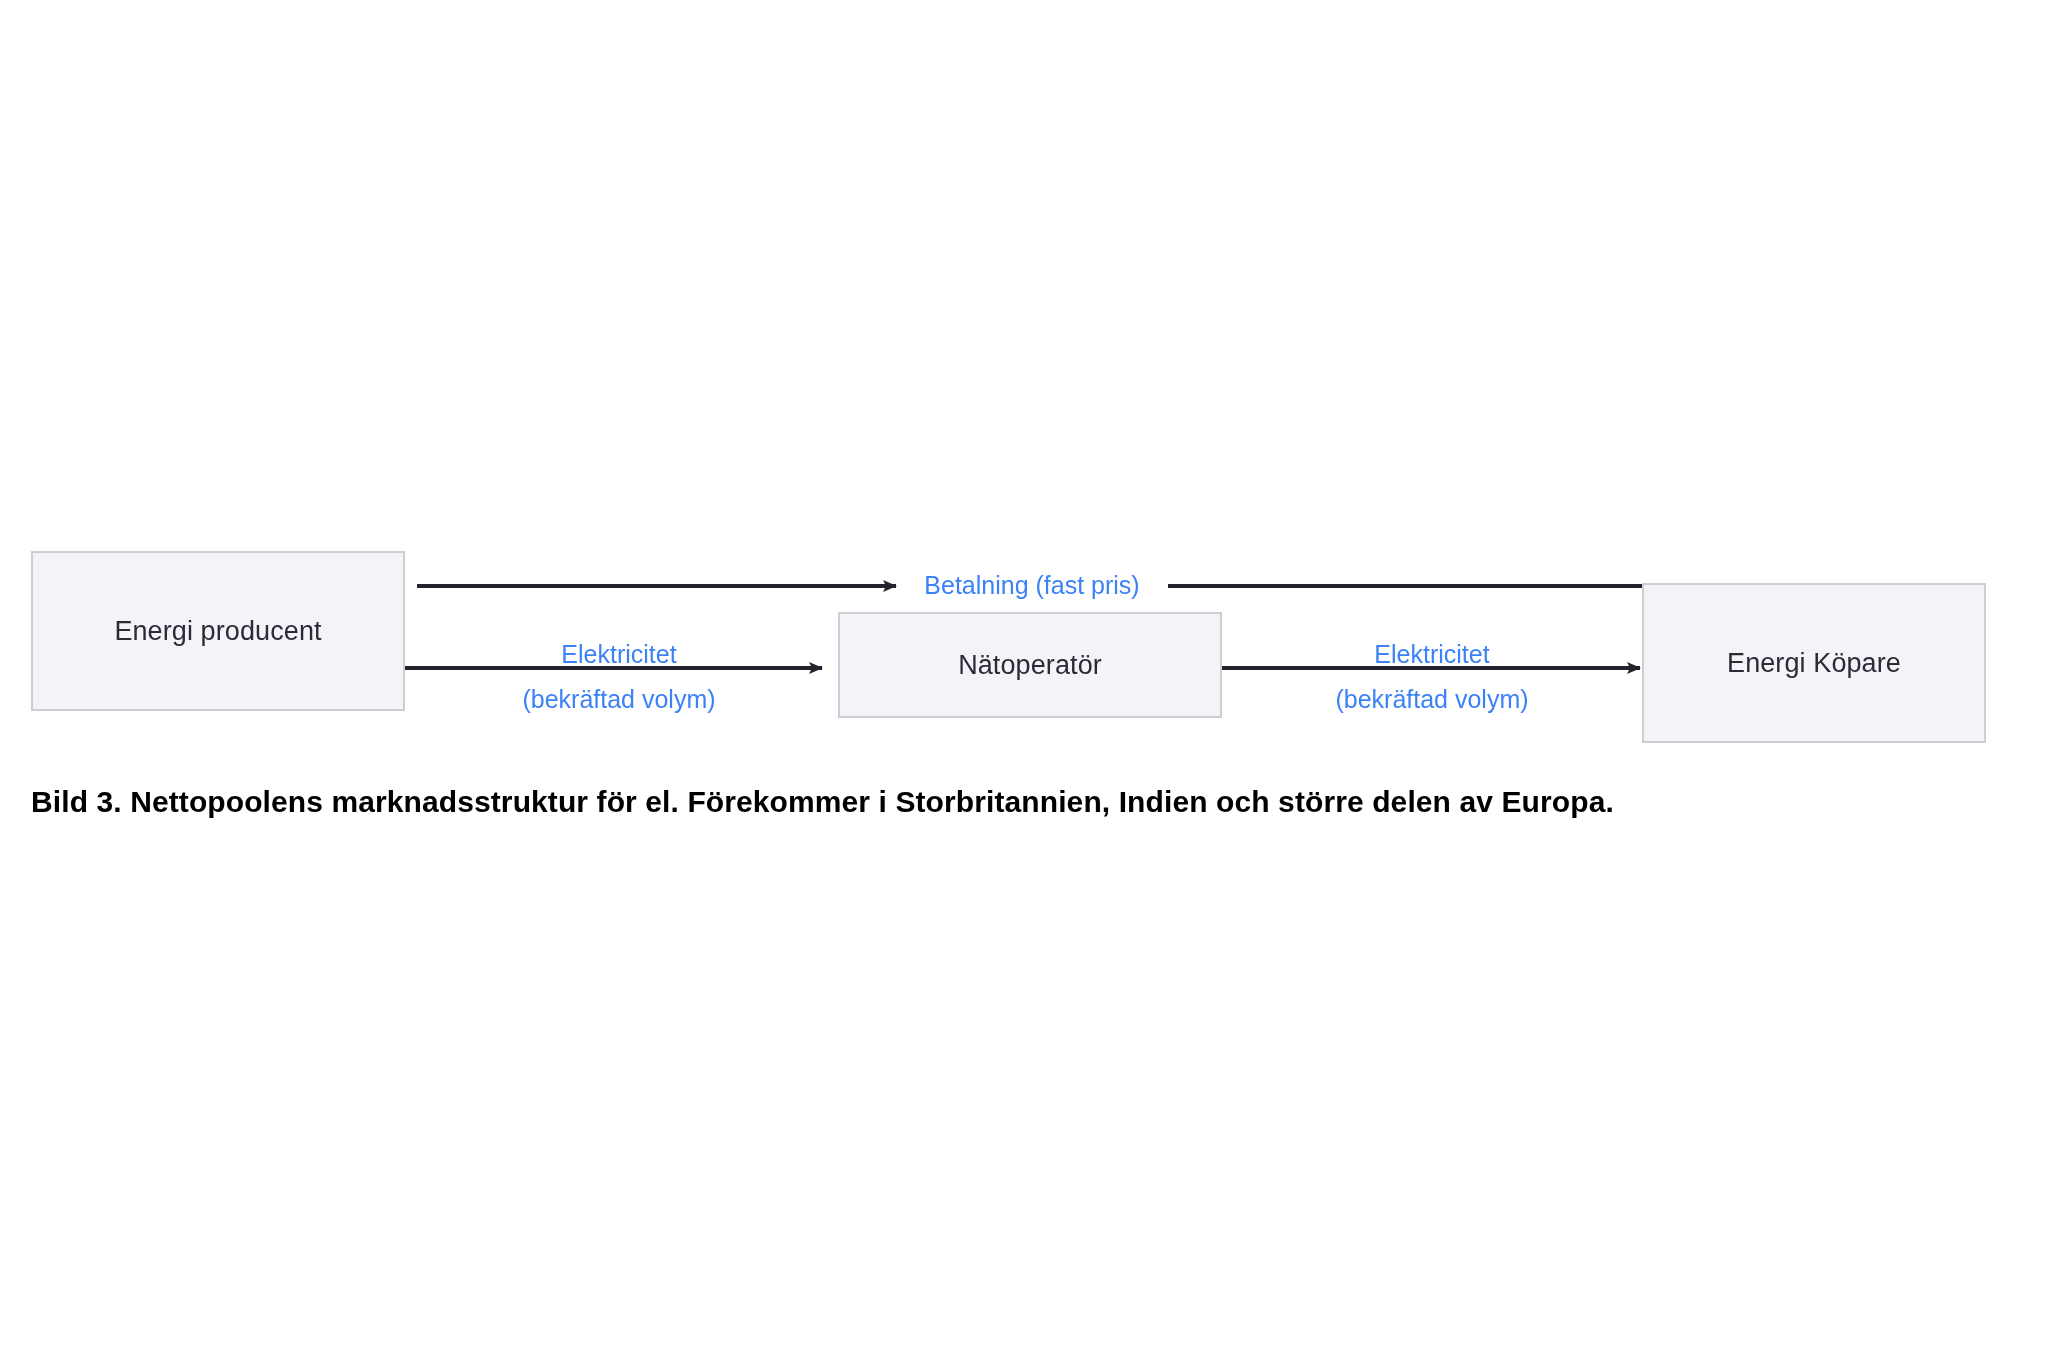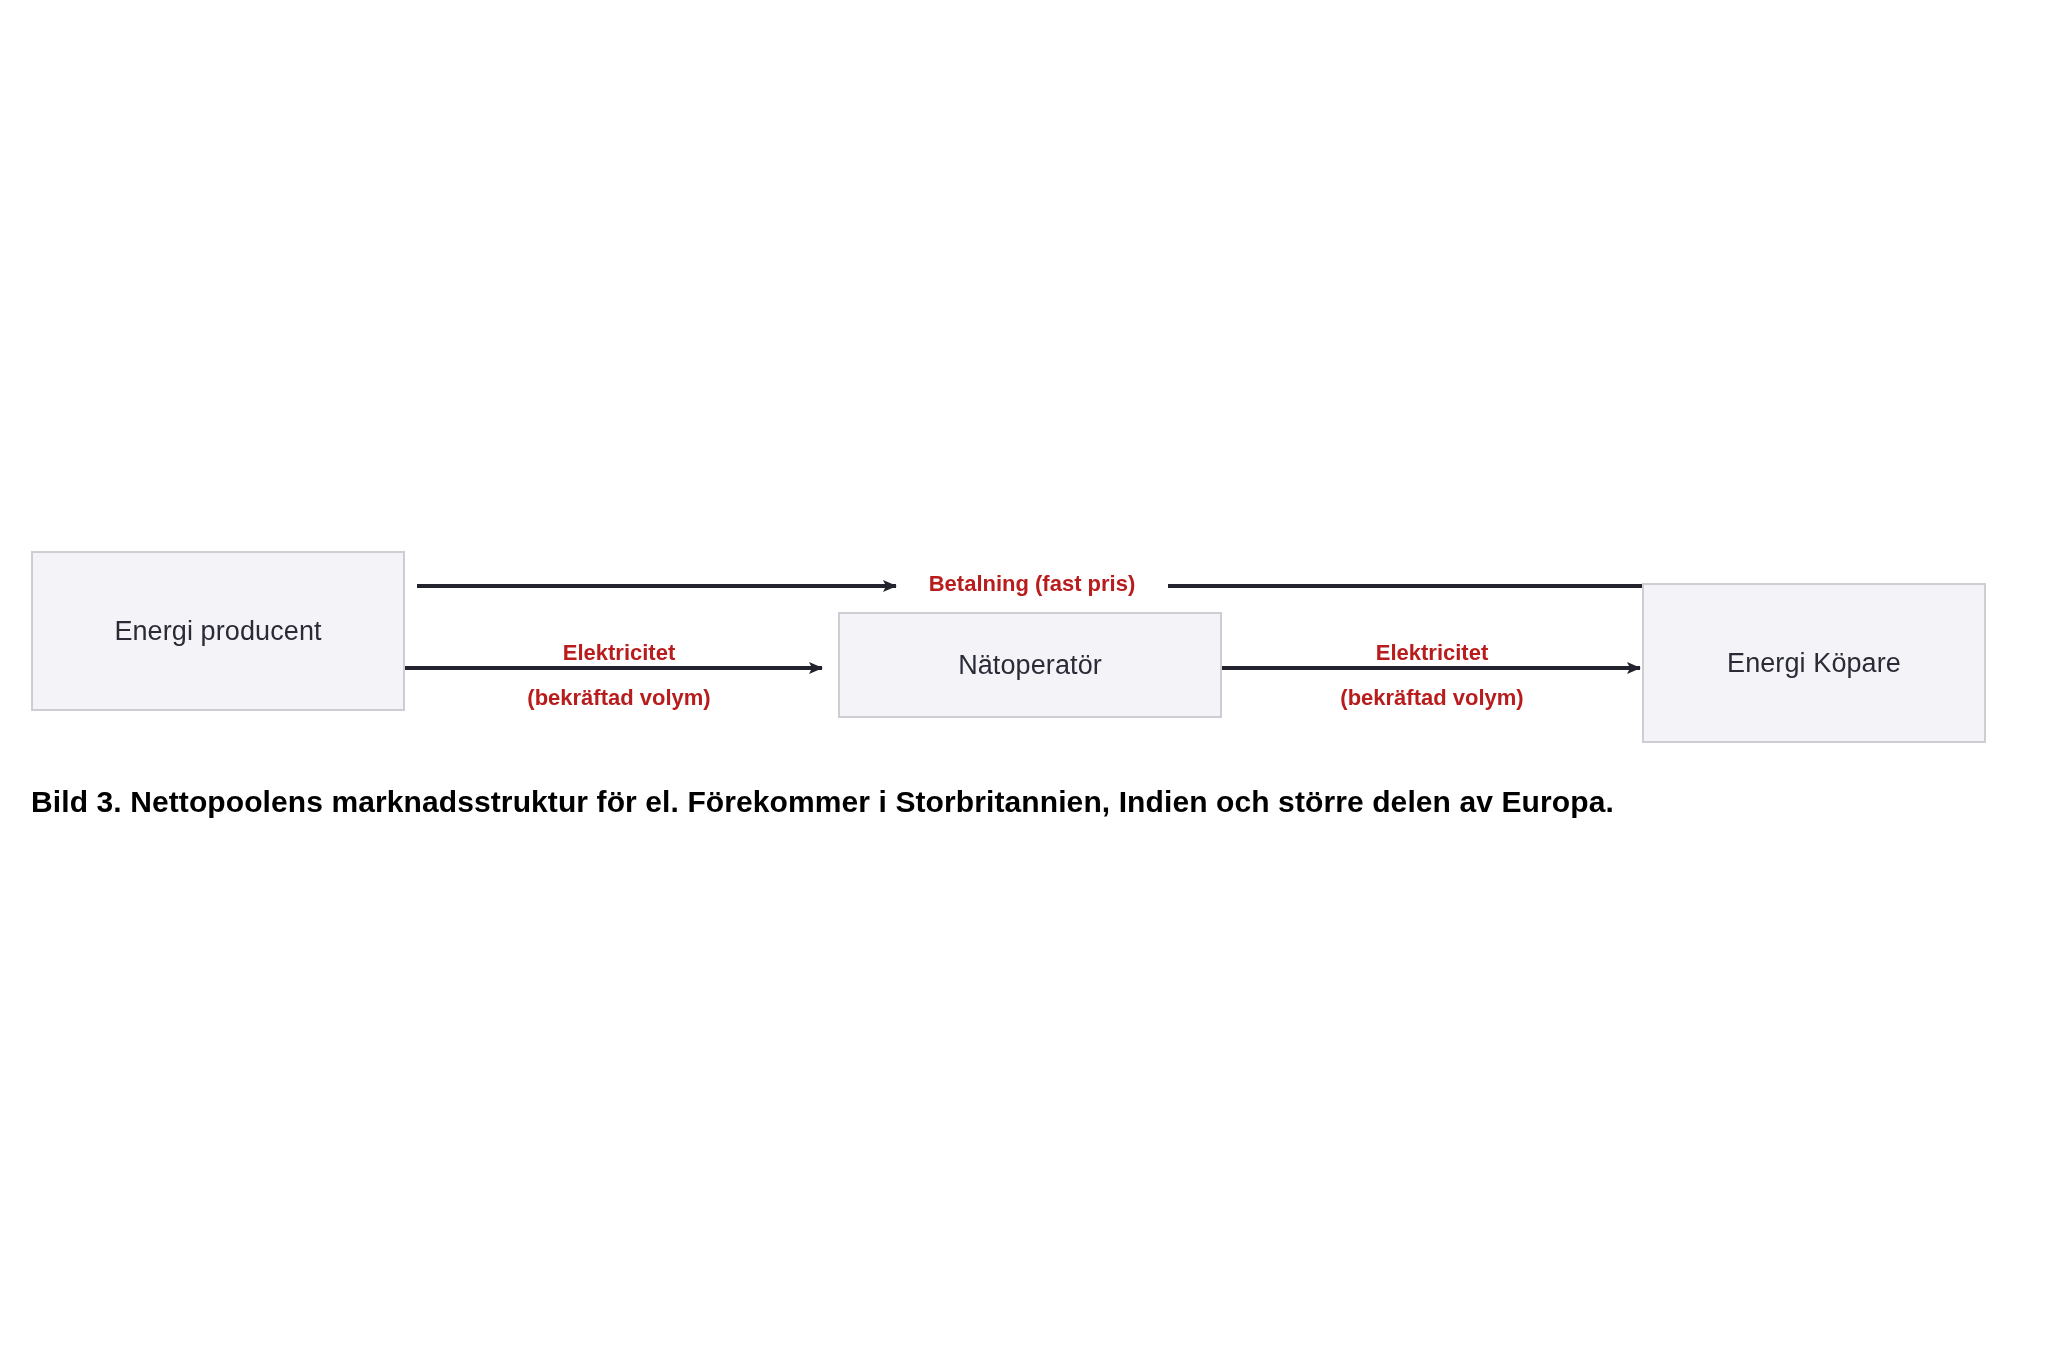--- a/index.html
+++ b/index.html
@@ -65,23 +65,23 @@
     left: 0;
     top: 0;
     width: 2048px;
     height: 1365px;
     pointer-events: none;
   }
 
   
   .edge-label {
     position: absolute;
-    font-size: 22px;
-    font-weight: 700;
-    color: #b91c1c;
+    font-size: 25px;
+    font-weight: 400;
+    color: #3b82f6;
     white-space: nowrap;
     line-height: 1.25;
     text-align: center;
   }
   .edge-label.center {
     transform: translateX(-50%);
   }
 
   #label-payment {
     left: 1032px;

